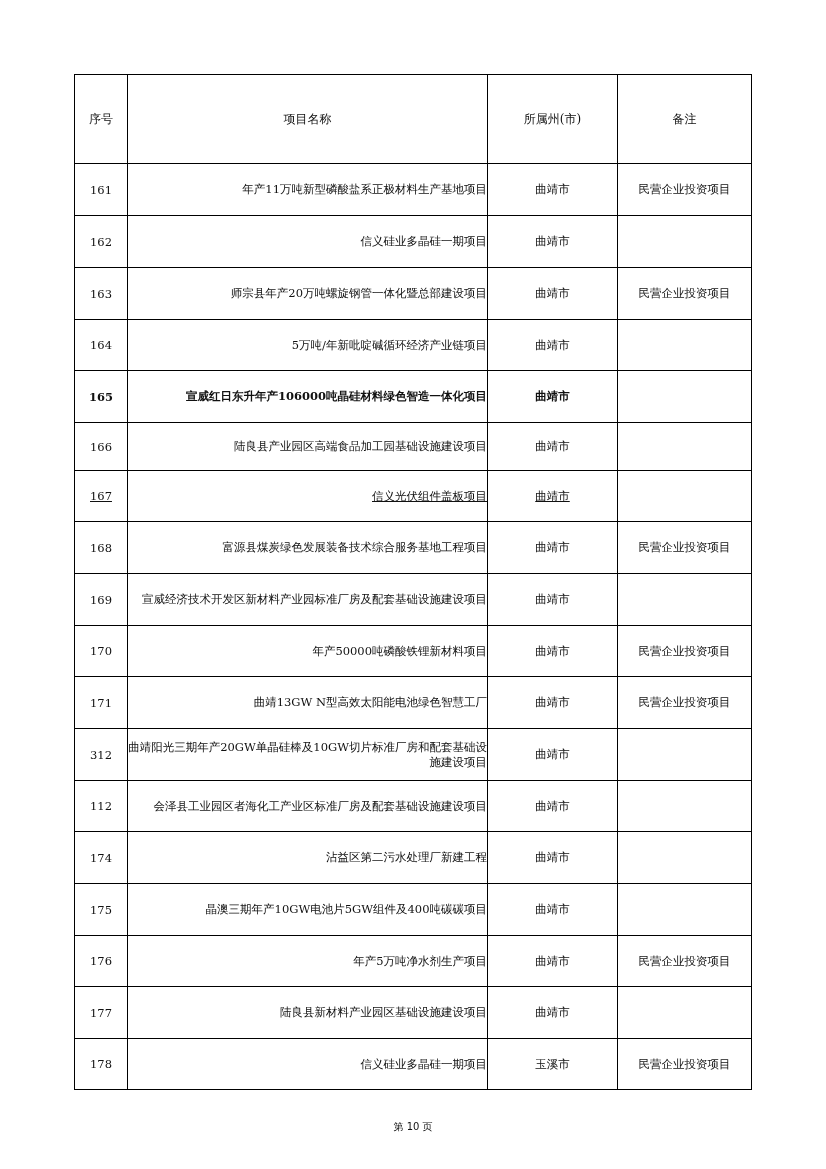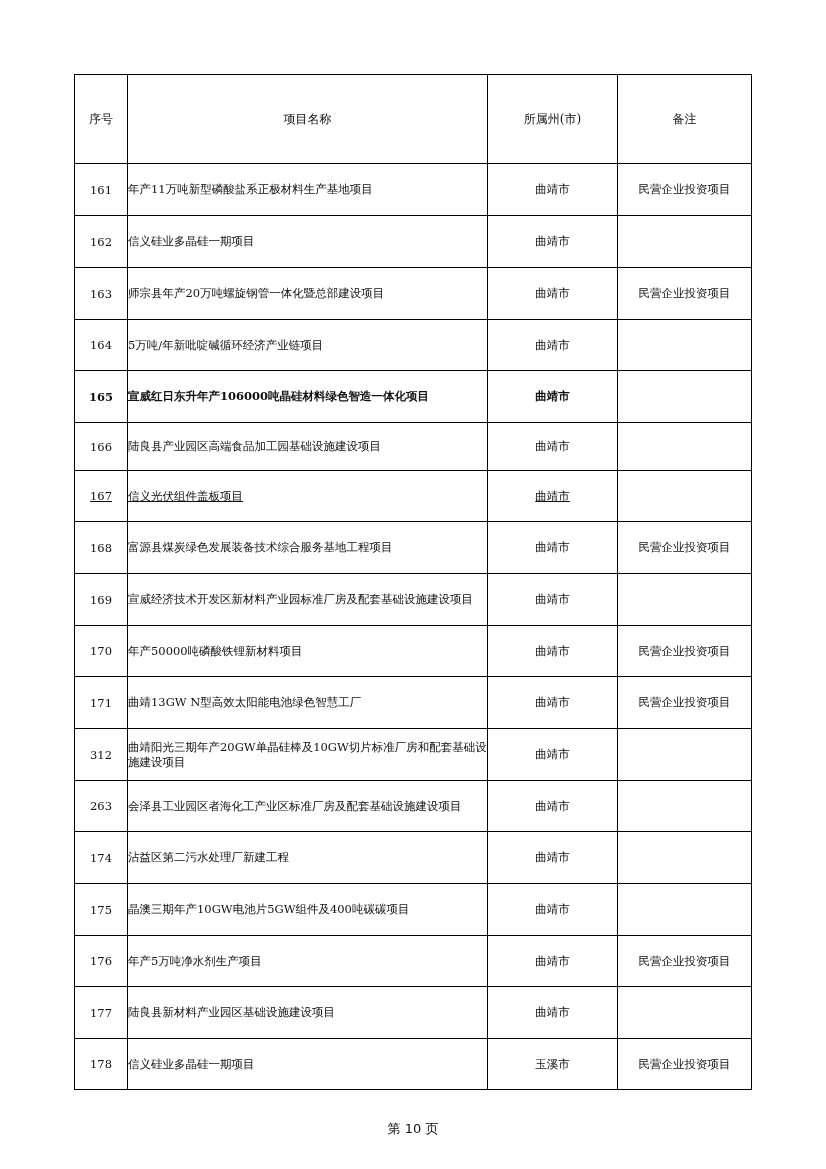--- a/index.html
+++ b/index.html
@@ -5,24 +5,24 @@
   html, body { margin: 0; padding: 0; background: #ffffff; }
   body { width: 826px; height: 1169px; position: relative; overflow: hidden;
          font-family: "DejaVu Serif", "Liberation Serif", serif; color: #111; }
   table.grid { position: absolute; left: 74px; top: 74px; border-collapse: collapse;
                table-layout: fixed; width: 677px; }
   table.grid td, table.grid th { border: 1.3px solid #000; padding: 0; }
   col.c1 { width: 53px; } col.c2 { width: 360px; } col.c3 { width: 130px; } col.c4 { width: 134px; }
   th { height: 88px; font-weight: normal; font-size: 12px; text-align: center; vertical-align: middle; }
   td { font-size: 11.5px; vertical-align: middle; }
   td.num { text-align: center; }
-  td.name { text-align: left; padding-left: 3px; padding-right: 3px; line-height: 15px; margin-left: 32px; }
+  td.name { text-align: right; padding-left: 3px; padding-right: 3px; line-height: 15px; margin-left: 32px; }
   td.region { text-align: center; }
   td.note { text-align: center; }
-  .footer { position: absolute; top: 1120px; left: 0; width: 826px; text-align: center; font-size: 13px;
+  .footer { position: absolute; top: 1120px; left: 0; width: 826px; text-align: center; font-size: 10px;
             font-family: "DejaVu Sans", "Liberation Sans", sans-serif; }
 </style>
 </head>
 <body>
 
 <table class="grid">
   <colgroup>
       <col class="c1">
       <col class="c2">
       <col class="c3">
@@ -103,21 +103,21 @@
         <td class="region">曲靖市</td>
         <td class="note">民营企业投资项目</td>
       </tr>
       <tr style="height: 52px;">
         <td class="num">312</td>
         <td class="name">曲靖阳光三期年产20GW单晶硅棒及10GW切片标准厂房和配套基础设施建设项目</td>
         <td class="region">曲靖市</td>
         <td class="note"></td>
       </tr>
       <tr style="height: 51px;">
-        <td class="num">263</td>
+        <td class="num">112</td>
         <td class="name">会泽县工业园区者海化工产业区标准厂房及配套基础设施建设项目</td>
         <td class="region">曲靖市</td>
         <td class="note"></td>
       </tr>
       <tr style="height: 52px;">
         <td class="num">174</td>
         <td class="name">沾益区第二污水处理厂新建工程</td>
         <td class="region">曲靖市</td>
         <td class="note"></td>
       </tr>

